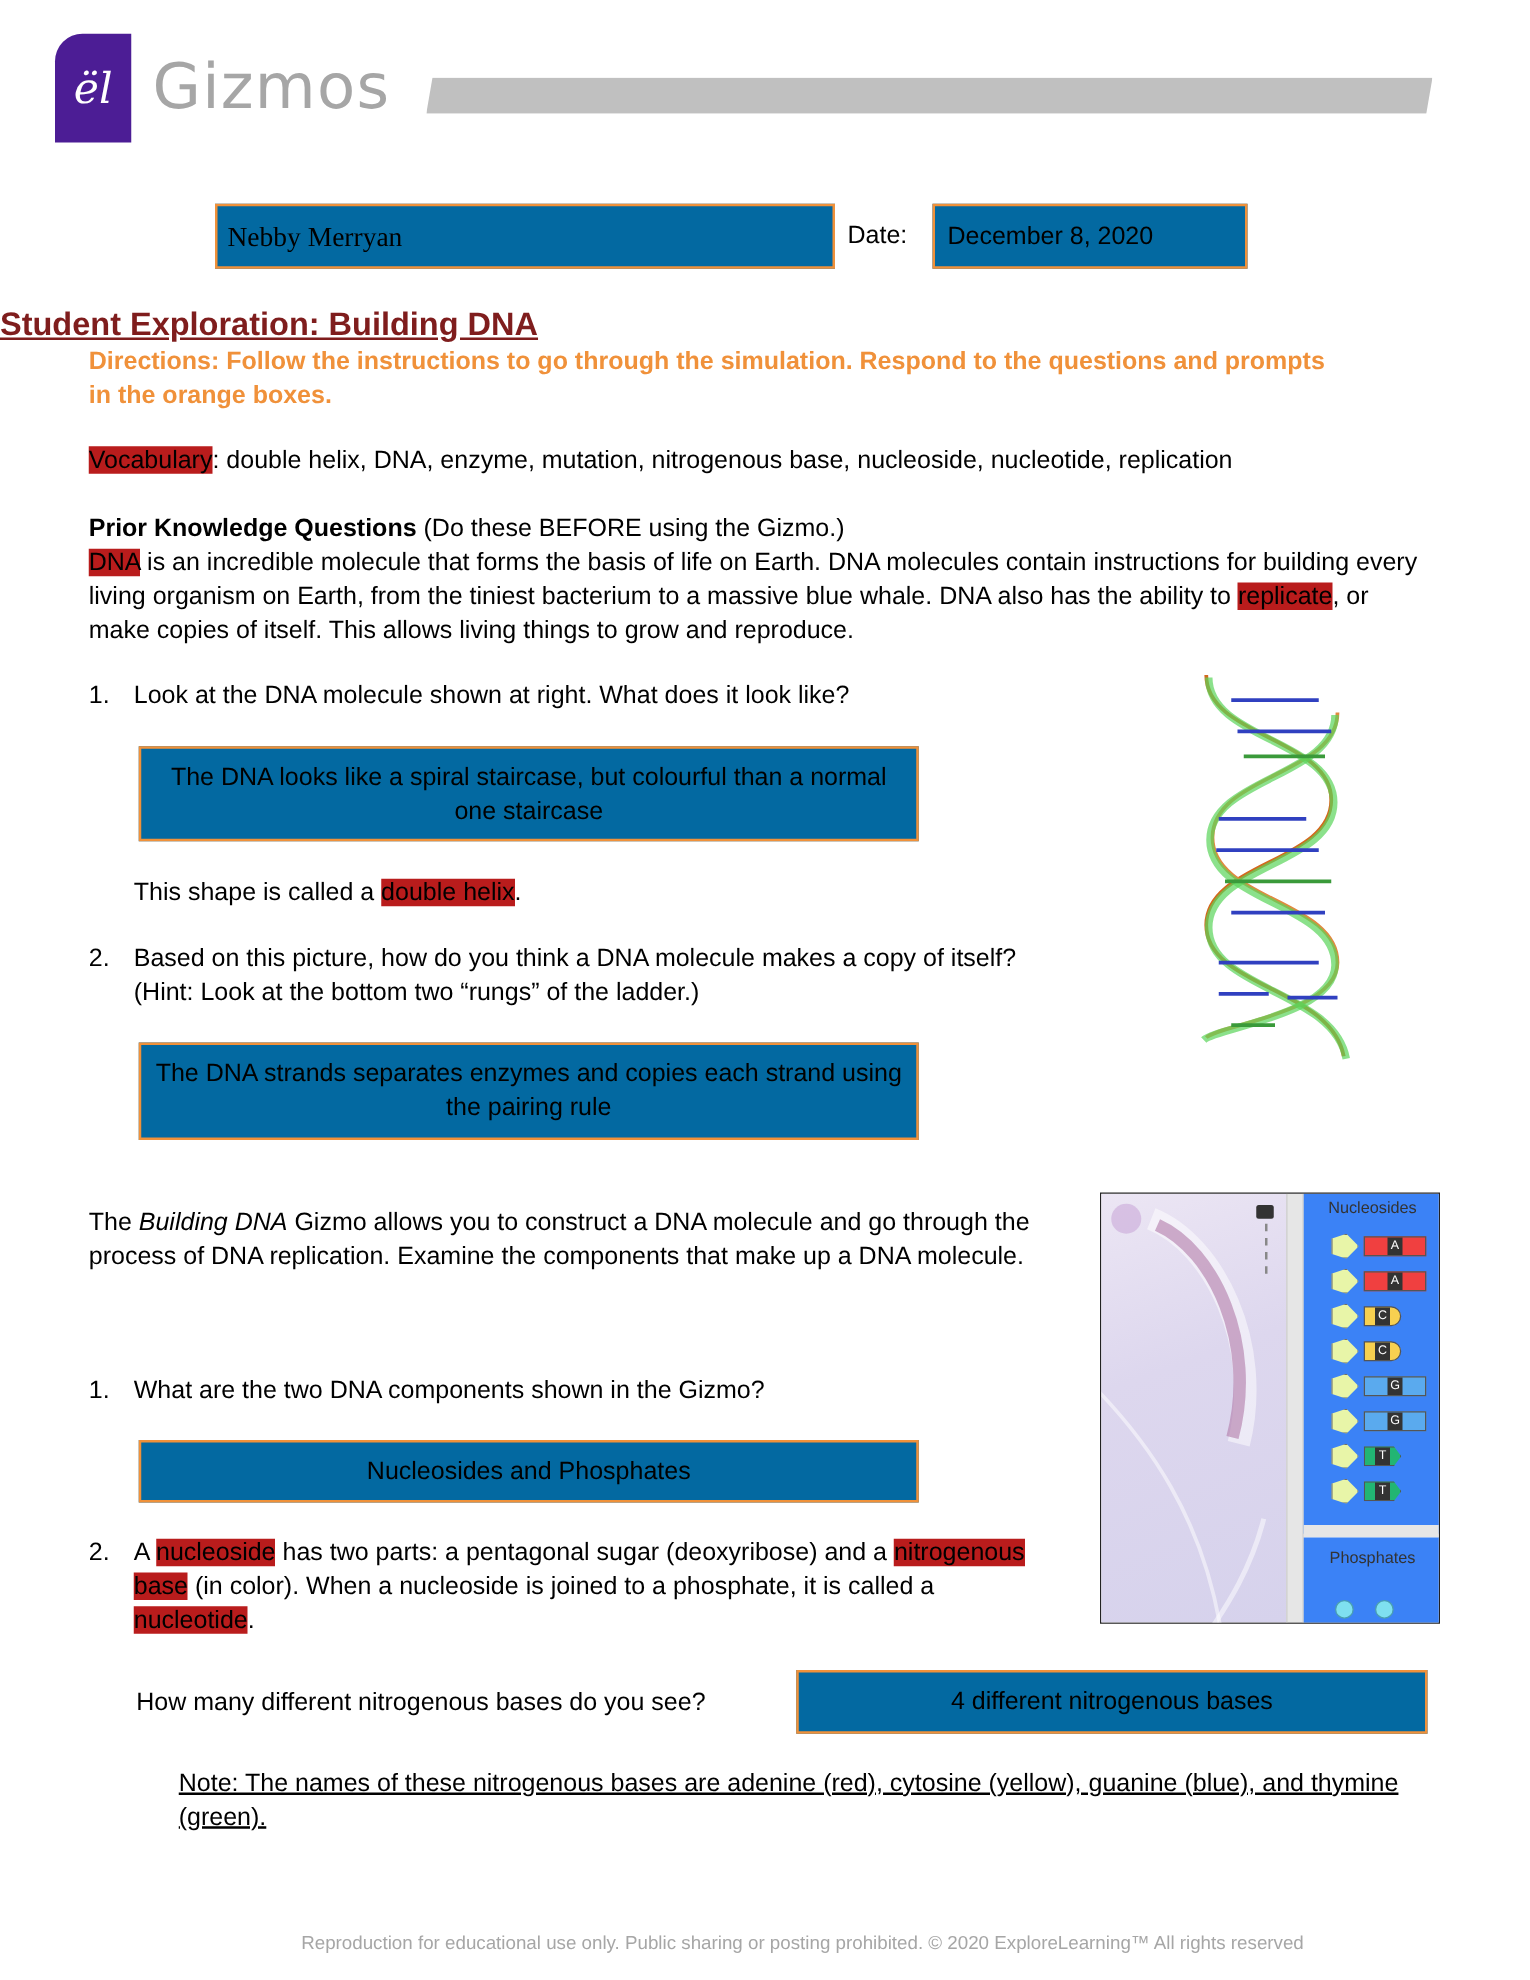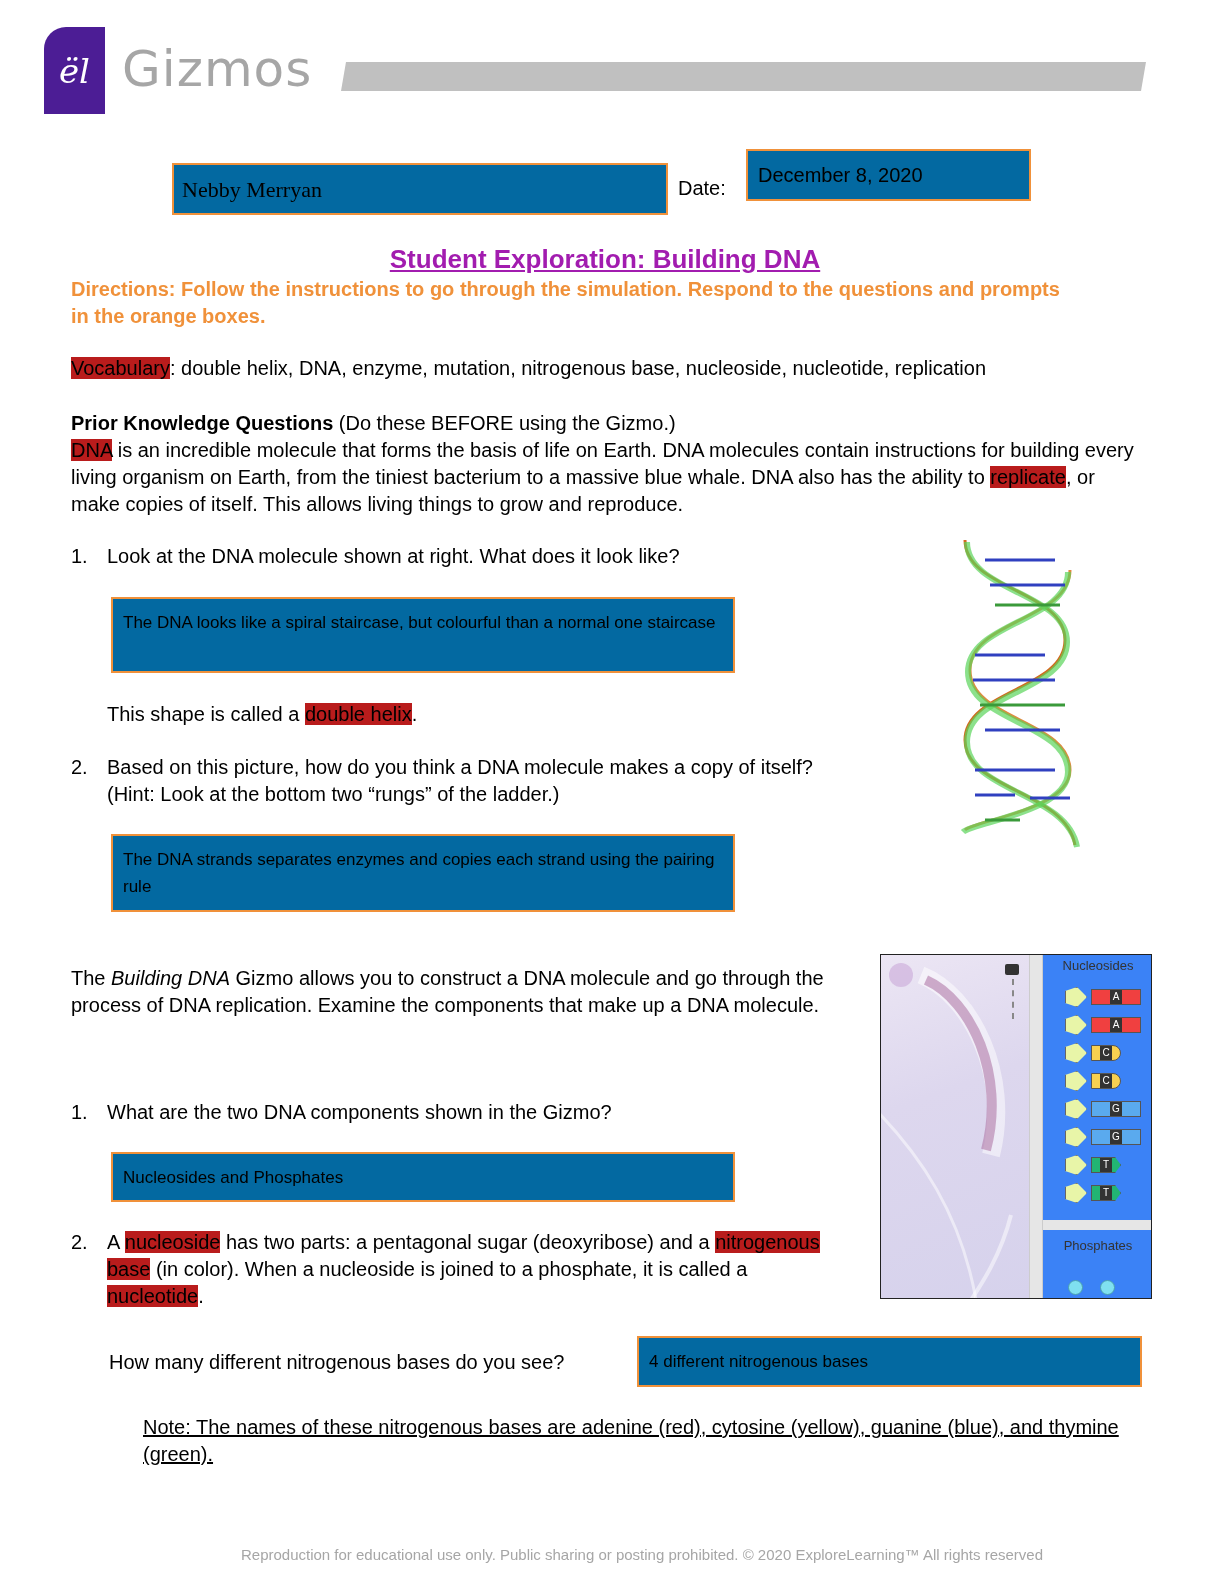--- a/index.html
+++ b/index.html
@@ -4,28 +4,28 @@
 <style>
   * { box-sizing: border-box; margin: 0; padding: 0; }
   body { width: 1224px; height: 1584px; background: #ffffff; position: relative; font-family: "Liberation Sans", sans-serif; color: #000; overflow: hidden; }
   .abs { position: absolute; }
   .logo-box { left: 44px; top: 27px; width: 61px; height: 87px; background: #4c1d95; border-top-left-radius: 22px; display: flex; align-items: center; justify-content: center; color: #fff; font-family: "DejaVu Serif", serif; font-style: italic; font-size: 34px; }
   .logo-text { left: 122px; top: 40px; font-size: 50px; color: #a6a6a6; letter-spacing: 1px; font-family: "DejaVu Sans", sans-serif; }
   .header-bar { left: 341px; top: 62px; width: 805px; height: 29px; background: #c0c0c0; clip-path: polygon(5px 0, 100% 0, calc(100% - 5px) 100%, 0 100%); }
   .orange-box { border: 2px solid #f0913a; background: #0369a1; }
   .name-box { left: 172px; top: 163px; width: 496px; height: 52px; padding: 12px 8px; font-family: "Liberation Serif", serif; font-size: 22px; }
   .date-label { left: 678px; top: 177px; font-size: 20px; }
-  .date-box { left: 746px; top: 149px; width: 285px; height: 52px; padding: 13px 10px; font-size: 20px; }
-  .title { left: 0; width: 1210px; top: 244px; text-align: center; font-size: 26px; font-weight: bold; color: #a21caf; text-decoration: underline; }
+  .date-box { left: 746px; top: 163px; width: 252px; height: 52px; padding: 13px 10px; font-size: 20px; }
+  .title { left: 0; width: 1210px; top: 244px; font-size: 26px; font-weight: bold; color: #7f1d1d; text-decoration: underline; }
   .directions { left: 71px; top: 276px; width: 1000px; font-size: 20px; font-weight: bold; color: #f0913a; line-height: 27px; }
   .para { left: 71px; font-size: 20px; line-height: 27px; }
   .hl { background: #b91c1c; font-weight: normal; }
   .b { font-weight: bold; }
   .q-num { display: inline-block; width: 36px; }
-  .answer { font-size: 17px; line-height: 27px; padding: 10px 10px; }
+  .answer { font-size: 20px; line-height: 27px; padding: 10px 10px; text-align: center; }
   .gizmo { left: 880px; top: 954px; width: 272px; height: 345px; border: 1.5px solid #222; background: #fff; overflow: hidden; }
   .gizmo-left { position: absolute; left: 0; top: 0; width: 148px; height: 100%; background: linear-gradient(160deg, #ece6f4 0%, #ddd7ee 40%, #d6d2ec 100%); }
   .gizmo-divider { position: absolute; left: 148px; top: 0; width: 14px; height: 100%; background: #e6e6e6; border-left: 1px solid #ccc; border-right: 1px solid #ccc; }
   .gizmo-panel { position: absolute; left: 162px; width: 110px; background: #3b82f6; }
   .gizmo-panel-title { font-size: 13px; color: #333; text-align: center; margin-top: 3px; }
   .nuc-row { position: absolute; left: 22px; height: 22px; display: flex; align-items: center; }
   .pent { width: 22px; height: 20px; background: #e8f5a8; clip-path: polygon(0 20%, 55% 0, 100% 50%, 55% 100%, 0 80%); border: 1px solid #666; }
   .base { height: 16px; display: flex; align-items: center; justify-content: center; margin-left: 4px; border: 1px solid #555; }
   .base span { background: #333; color: #fff; font-size: 10px; width: 12px; text-align: center; line-height: 14px; }
   .phos { position: absolute; width: 15px; height: 15px; border-radius: 50%; background: #7fe0f0; border: 1px solid #4a9fb0; }

